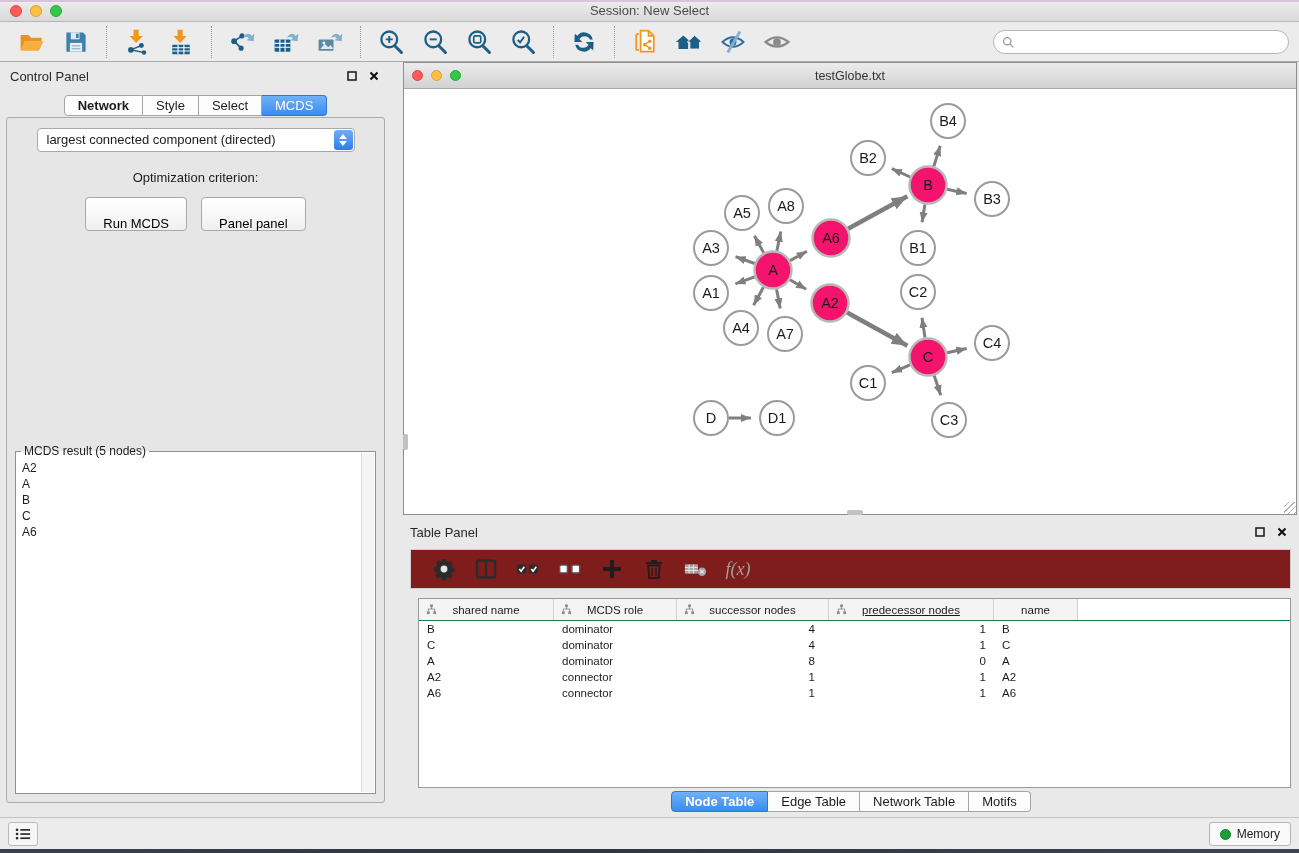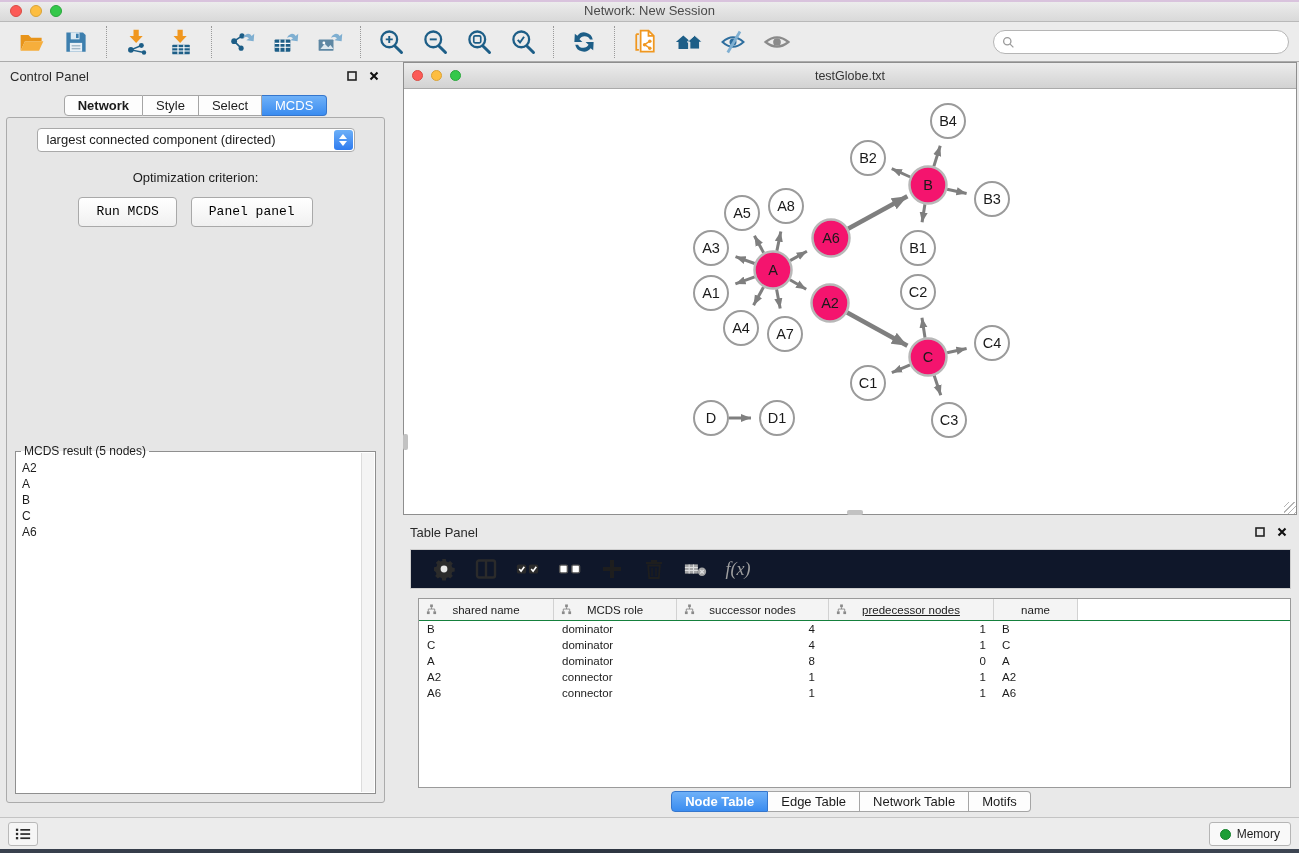--- a/index.html
+++ b/index.html
@@ -44,22 +44,22 @@
     border:1px solid #ababab; border-radius:3px; }
   #opt-label { margin-top:18px; text-align:center; font-size:13px; }
   #dropdown { position:relative; margin:10px auto 0; width:318px; height:24px; background:#fff;
     border:1px solid #a9a9a9; border-radius:4px; font-size:13px; line-height:22px; padding-left:9px; }
   #dropdown .stepper { position:absolute; right:1px; top:1px; width:19px; height:20px; border-radius:3px;
     background:linear-gradient(#6db0f8,#2e7bef); display:flex; flex-direction:column; align-items:center; justify-content:center; gap:2px; }
   .chev { width:0; height:0; border-left:4px solid transparent; border-right:4px solid transparent; }
   .chev.up { border-bottom:5px solid #fff; }
   .chev.down { border-top:5px solid #fff; }
   #cp-buttons { margin-top:12px; display:flex; justify-content:center; gap:14px; }
-  .btn { height:30px; padding:0 17px; background:linear-gradient(#ffffff,#f0f0f0); border:1px solid #a9a9a9;
-    border-radius:4px; font-size:13px; line-height:20px;font-family:Liberation Mono, monospace; }
+  .btn { height:20px; padding:16px 17px; background:linear-gradient(#ffffff,#f0f0f0); border:1px solid #a9a9a9;
+    border-radius:4px; font-size:13px; line-height:20px; }
   #result-box { position:absolute; left:8px; top:333px; width:361px; height:343px; border:1px solid #8f8f8f; background:#fff; }
   #result-title { position:absolute; top:-8px; left:5px; padding:0 3px; font-size:12px;
     background:linear-gradient(#e6e6e6 52%, #ffffff 52%); }
   #result-list { position:absolute; left:1px; top:4px; bottom:1px; right:14px; overflow:hidden;
     font-size:12px; padding:4px 0 0 5px; }
   #result-list .ritem { line-height:16px; }
   #result-scroll { position:absolute; right:1px; top:1px; bottom:1px; width:13px; background:#f4f4f4; border-left:1px solid #dcdcdc; }
 
   
   #net-window { position:absolute; left:403px; top:62px; width:894px; height:453px; background:#fff;
@@ -70,21 +70,21 @@
   #net-title .light { width:11px; height:11px; }
   #net-title .title { position:absolute; left:0; right:0; text-align:center; font-size:12.5px; color:#333; }
   #net-canvas { position:relative; width:892px; height:425px; background:#fff; }
   #net-vthumb { position:absolute; left:-1px; top:345px; width:5px; height:16px; background:#c2c2c2; border-radius:2px; }
   #net-hthumb { position:absolute; left:443px; bottom:-1px; width:16px; height:5px; background:#c2c2c2; border-radius:2px; }
   #net-grip { position:absolute; right:0; bottom:0; width:12px; height:12px;
     background:repeating-linear-gradient(135deg, transparent 0 3px, #b5b5b5 3px 4px); }
 
   
   #table-panel { position:absolute; left:403px; top:518px; width:896px; height:299px; background:#e9e9e9; }
-  #tp-toolbar { position:absolute; left:7px; top:31px; width:881px; height:40px; background:#0f172a;
+  #tp-toolbar { position:absolute; left:7px; top:31px; width:881px; height:40px; background:#7f1d1d;
     border:1px solid #cdcdcd; display:flex; align-items:center; padding-left:12px; }
   .tpicon { width:30px; height:28px; margin:0 6px; display:flex; align-items:center; justify-content:center; }
   .tpicon svg { width:24px; height:24px; }
   .fx { font-family:"Liberation Serif",serif; font-style:italic; color:#a6a6a6; font-size:18px; }
   #tp-table { position:absolute; left:15px; top:80px; width:873px; height:190px; background:#fff; border:1px solid #9a9a9a; }
   #tp-header { display:flex; height:22px; border-bottom:1px solid #15803d; font-size:11.5px; }
   .hcell { position:relative; background:#f4f4f4; border-right:1px solid #d2d2d2; display:flex;
     align-items:center; justify-content:center; gap:4px; }
   .hcell svg { width:11px; height:11px; position:absolute; left:7px; }
   .trow { display:flex; height:16px; font-size:11.5px; align-items:center; }
@@ -105,21 +105,21 @@
 </style>
 </head>
 <body>
 
 <div id="titlebar">
   <div class="lights">
     <span class="light red"></span>
     <span class="light yellow"></span>
     <span class="light green"></span>
   </div>
-  <div class="title">Network: New Session</div>
+  <div class="title">Session: New Select</div>
 </div>
 
 <div id="toolbar">
   <div class="tbicon">
       <svg viewBox="0 0 32 32">
         <path d="M3 8h9l3 3h12v4H8L3 26z" fill="#e8941a"></path>
         <path d="M8 15h21l-5 11H3z" fill="#f6ae3c"></path>
       </svg>
     </div>
     <div class="tbicon">

